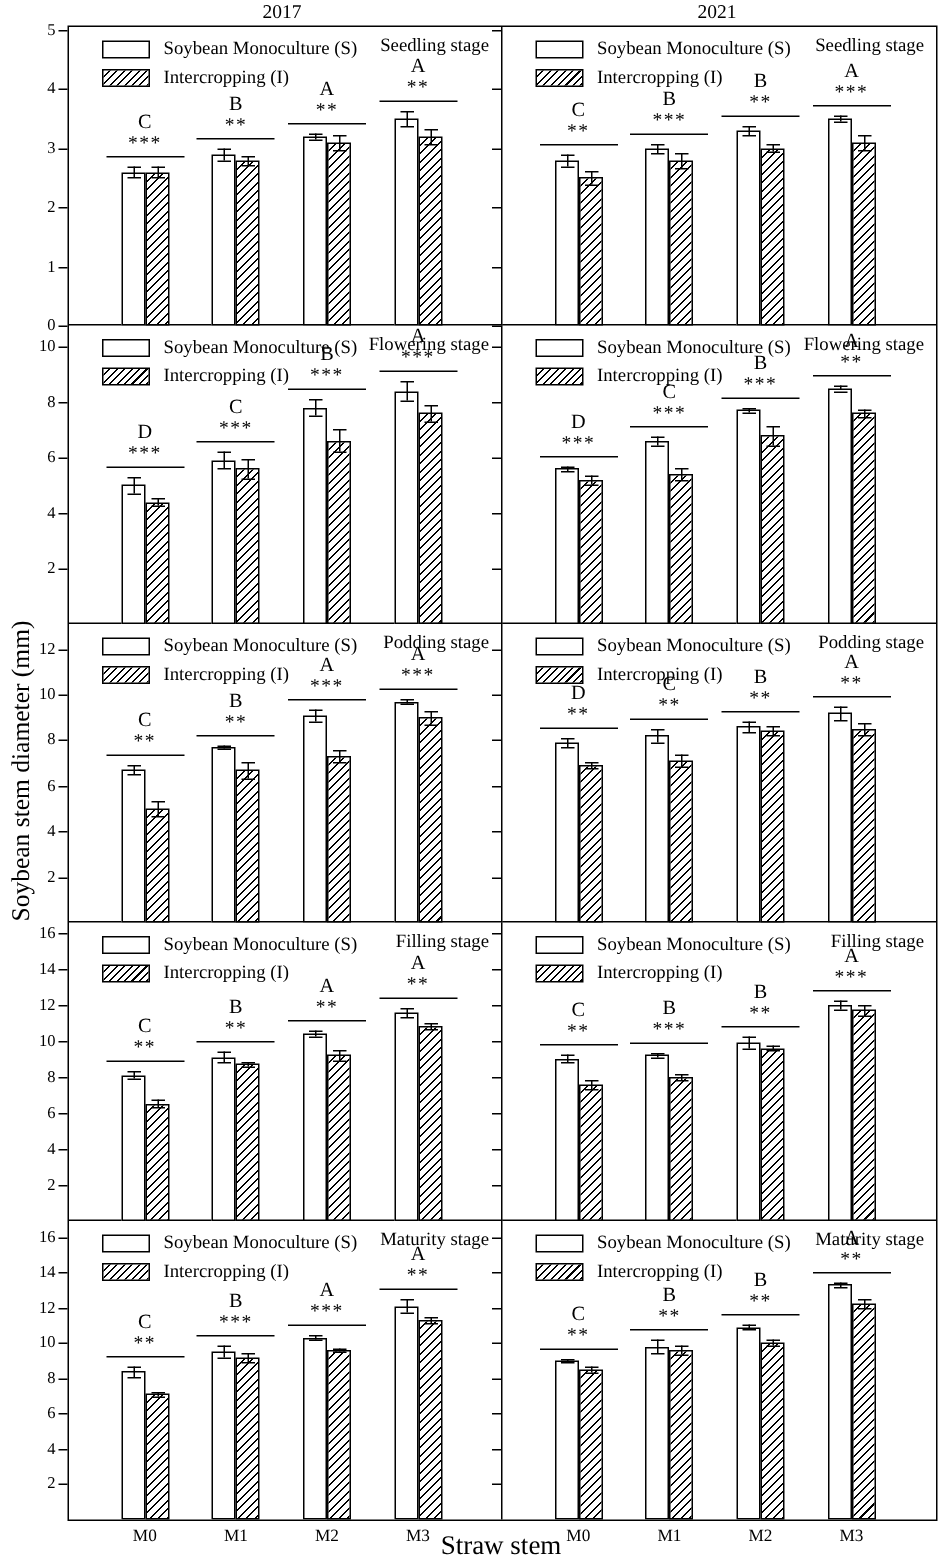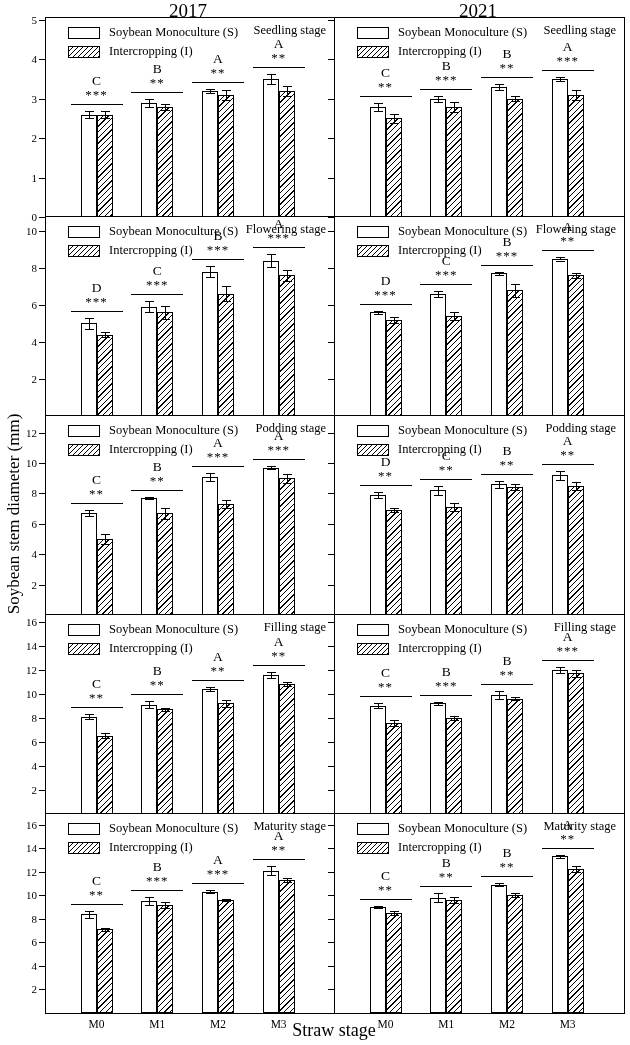--- a/index.html
+++ b/index.html
@@ -1,18 +1,18 @@
 <!DOCTYPE html>
 <html><head>
 <meta charset="utf-8">
 <style>
   html,body{margin:0;padding:0;background:#ffffff;}
   .fig{position:relative;width:630px;height:1045px;background:#fff;
        font-family:"Liberation Serif","DejaVu Serif",serif;color:#000;overflow:hidden;}
-  .title{position:absolute;top:0;font-size:19px;transform:translateX(-50%);white-space:nowrap;text-align:right;}
+  .title{position:absolute;top:0;font-size:13px;transform:translateX(-50%);white-space:nowrap;text-align:right;}
   .t-left{left:188px;}
   .t-right{left:478px;}
   .ylabel{position:absolute;left:14px;top:514px;transform:translate(-50%,-50%) rotate(-90deg);
           font-size:17px;white-space:nowrap;}
   .xlabel{position:absolute;left:334px;top:1020px;transform:translateX(-50%);
           font-size:18px;white-space:nowrap;}
   #plot{position:absolute;left:45px;top:17px;width:578px;height:995px;border:1px solid #000;}
   .panel{position:absolute;box-sizing:border-box;}
   .ytick-mark{position:absolute;width:6px;height:1px;background:#000;left:-7px;}
   .ytick-label{position:absolute;left:-37px;width:28px;text-align:right;font-size:11px;line-height:14px;}
@@ -31,21 +31,21 @@
   .sig-letter{position:absolute;width:60px;text-align:center;font-size:13.5px;}
   .cat-label{position:absolute;width:40px;text-align:center;font-size:11.5px;}
 </style>
 </head>
 <body>
 
 <div class="fig">
   <div class="title t-left">2017</div>
   <div class="title t-right">2021</div>
   <div class="ylabel">Soybean stem diameter (mm)</div>
-  <div class="xlabel">Straw stage</div>
+  <div class="xlabel">Straw stem</div>
   <div id="plot">
       <div class="panel" style="position: absolute; left: 0px; top: 0px; width: 289px; height: 199px; border-right: 1px solid rgb(0, 0, 0); border-bottom: 1px solid rgb(0, 0, 0);">
         <div class="ytick-mark" style="top: 199px;"></div>
         <div class="ytick-label" style="top: 192px;">0</div>
         <div class="ytick-mark" style="top: 159.594px;"></div>
         <div class="ytick-label" style="top: 152.594px;">1</div>
         <div class="ytick-mark" style="top: 120.188px;"></div>
         <div class="ytick-label" style="top: 113.188px;">2</div>
         <div class="ytick-mark" style="top: 80.7822px;"></div>
         <div class="ytick-label" style="top: 73.7822px;">3</div>

